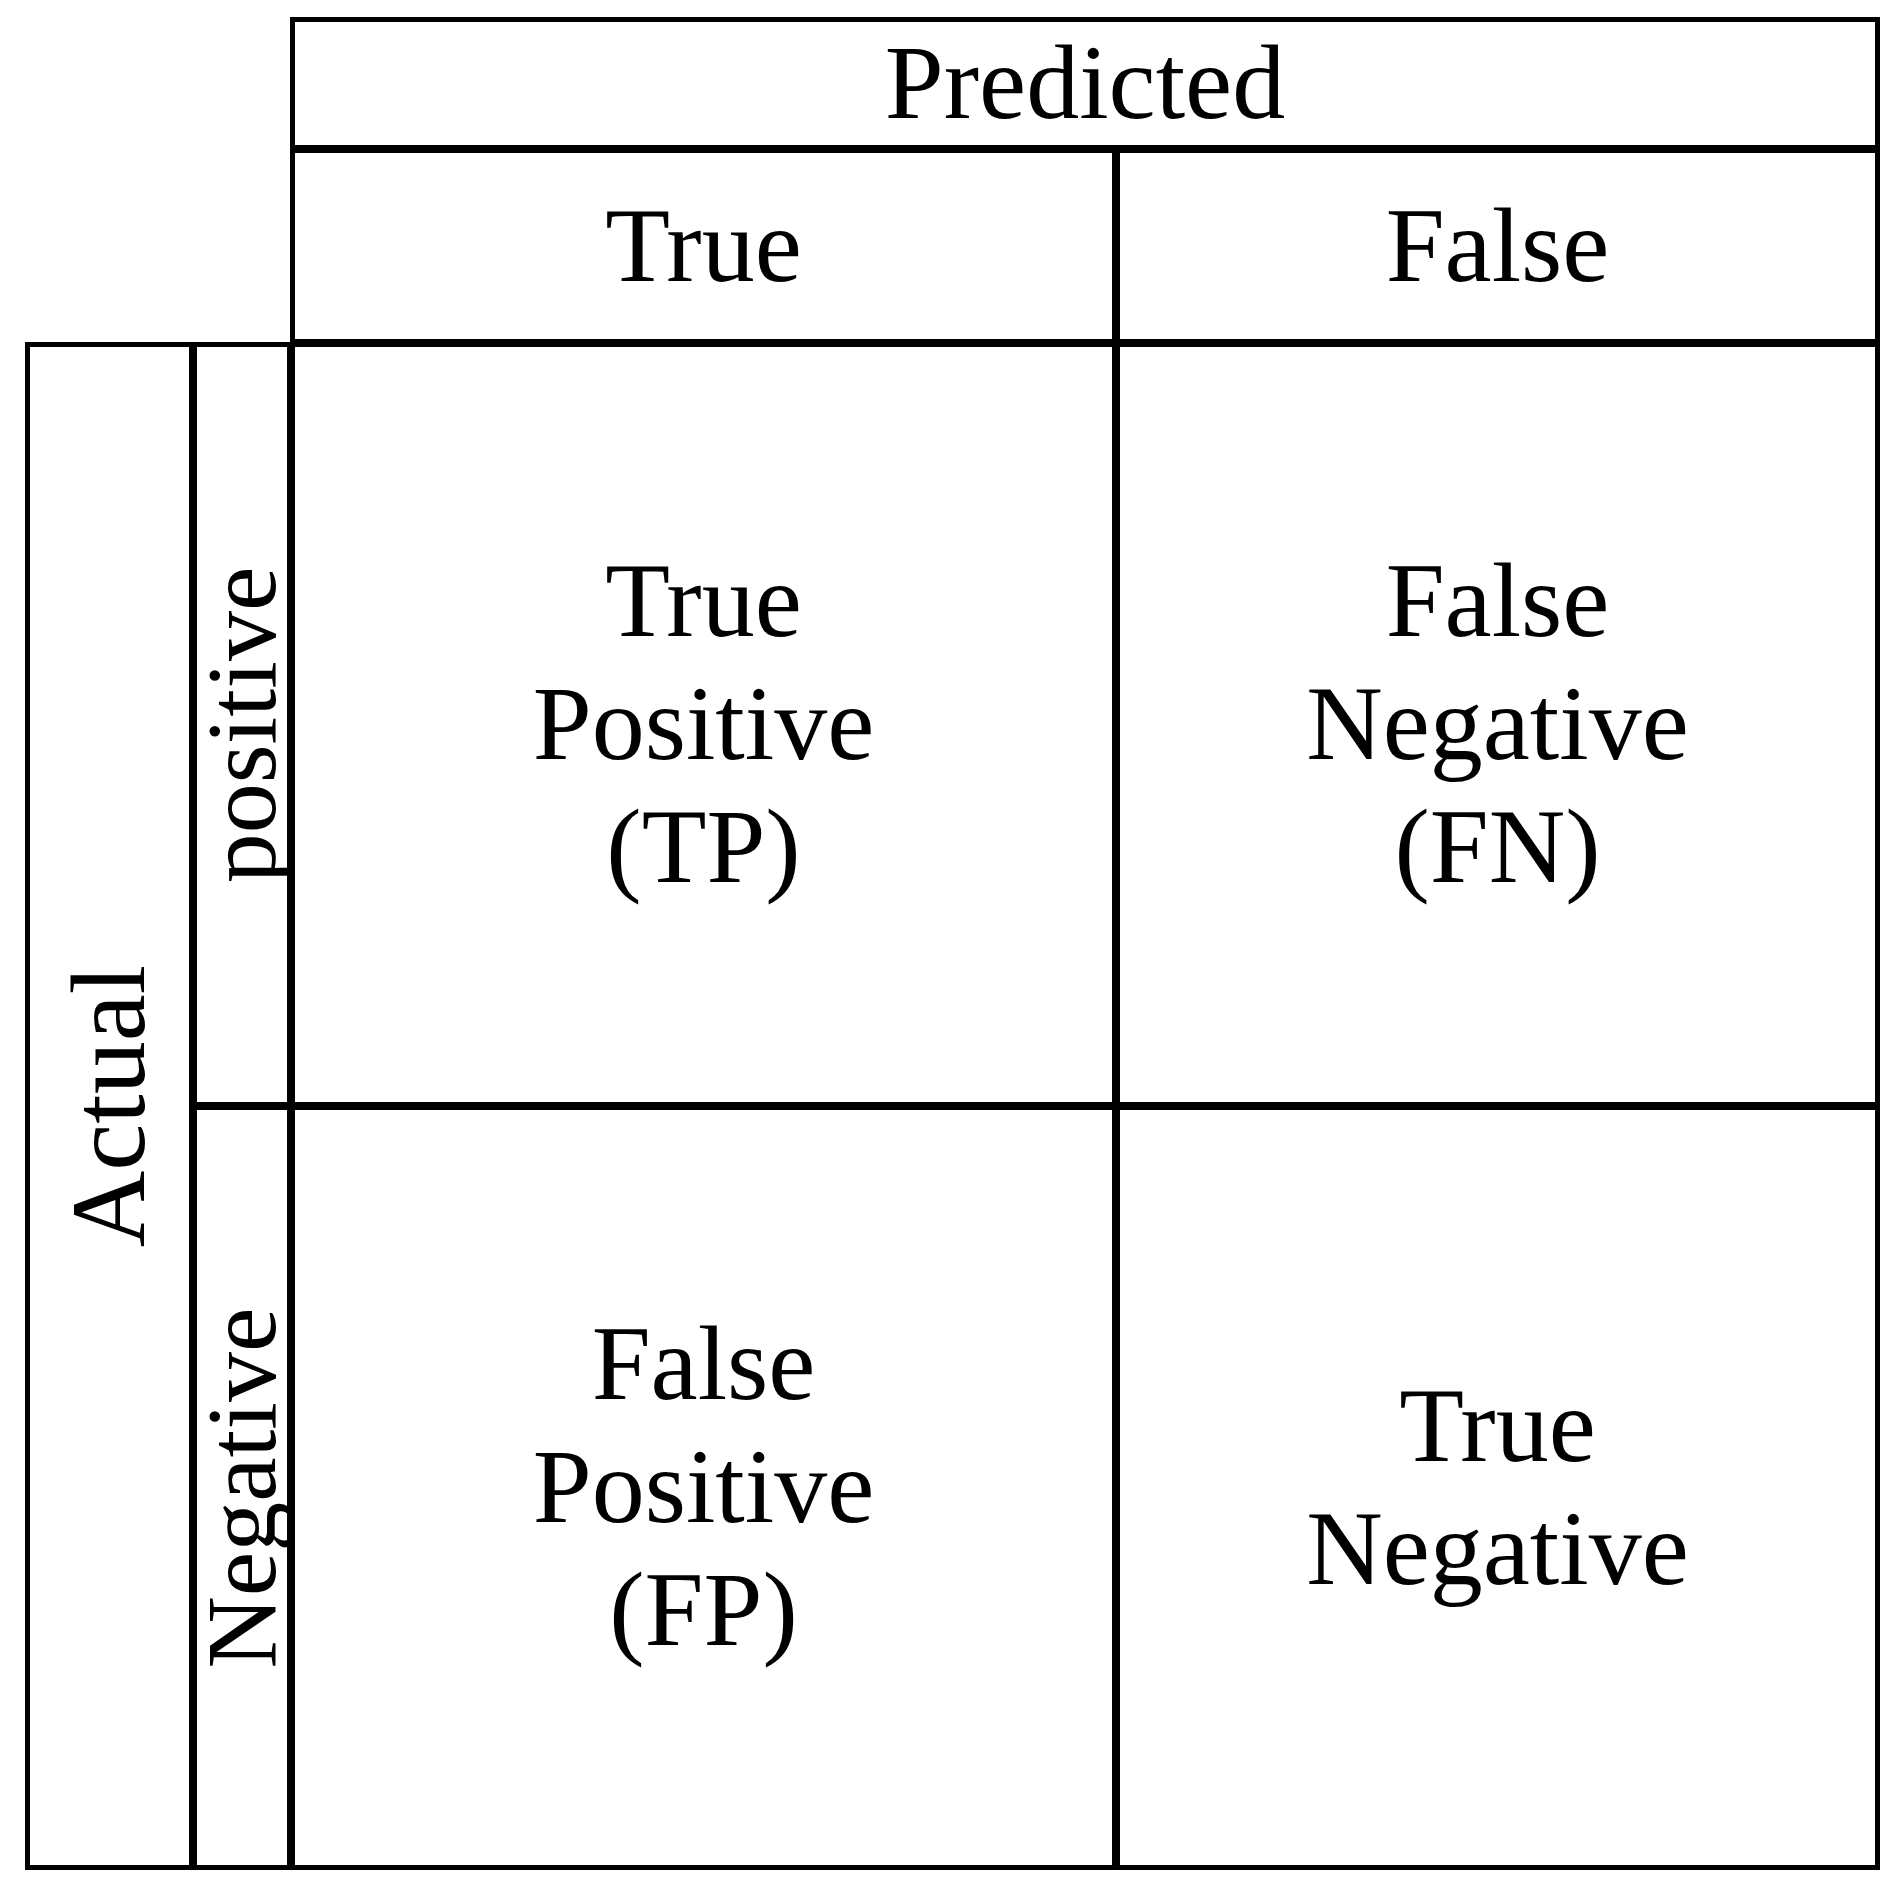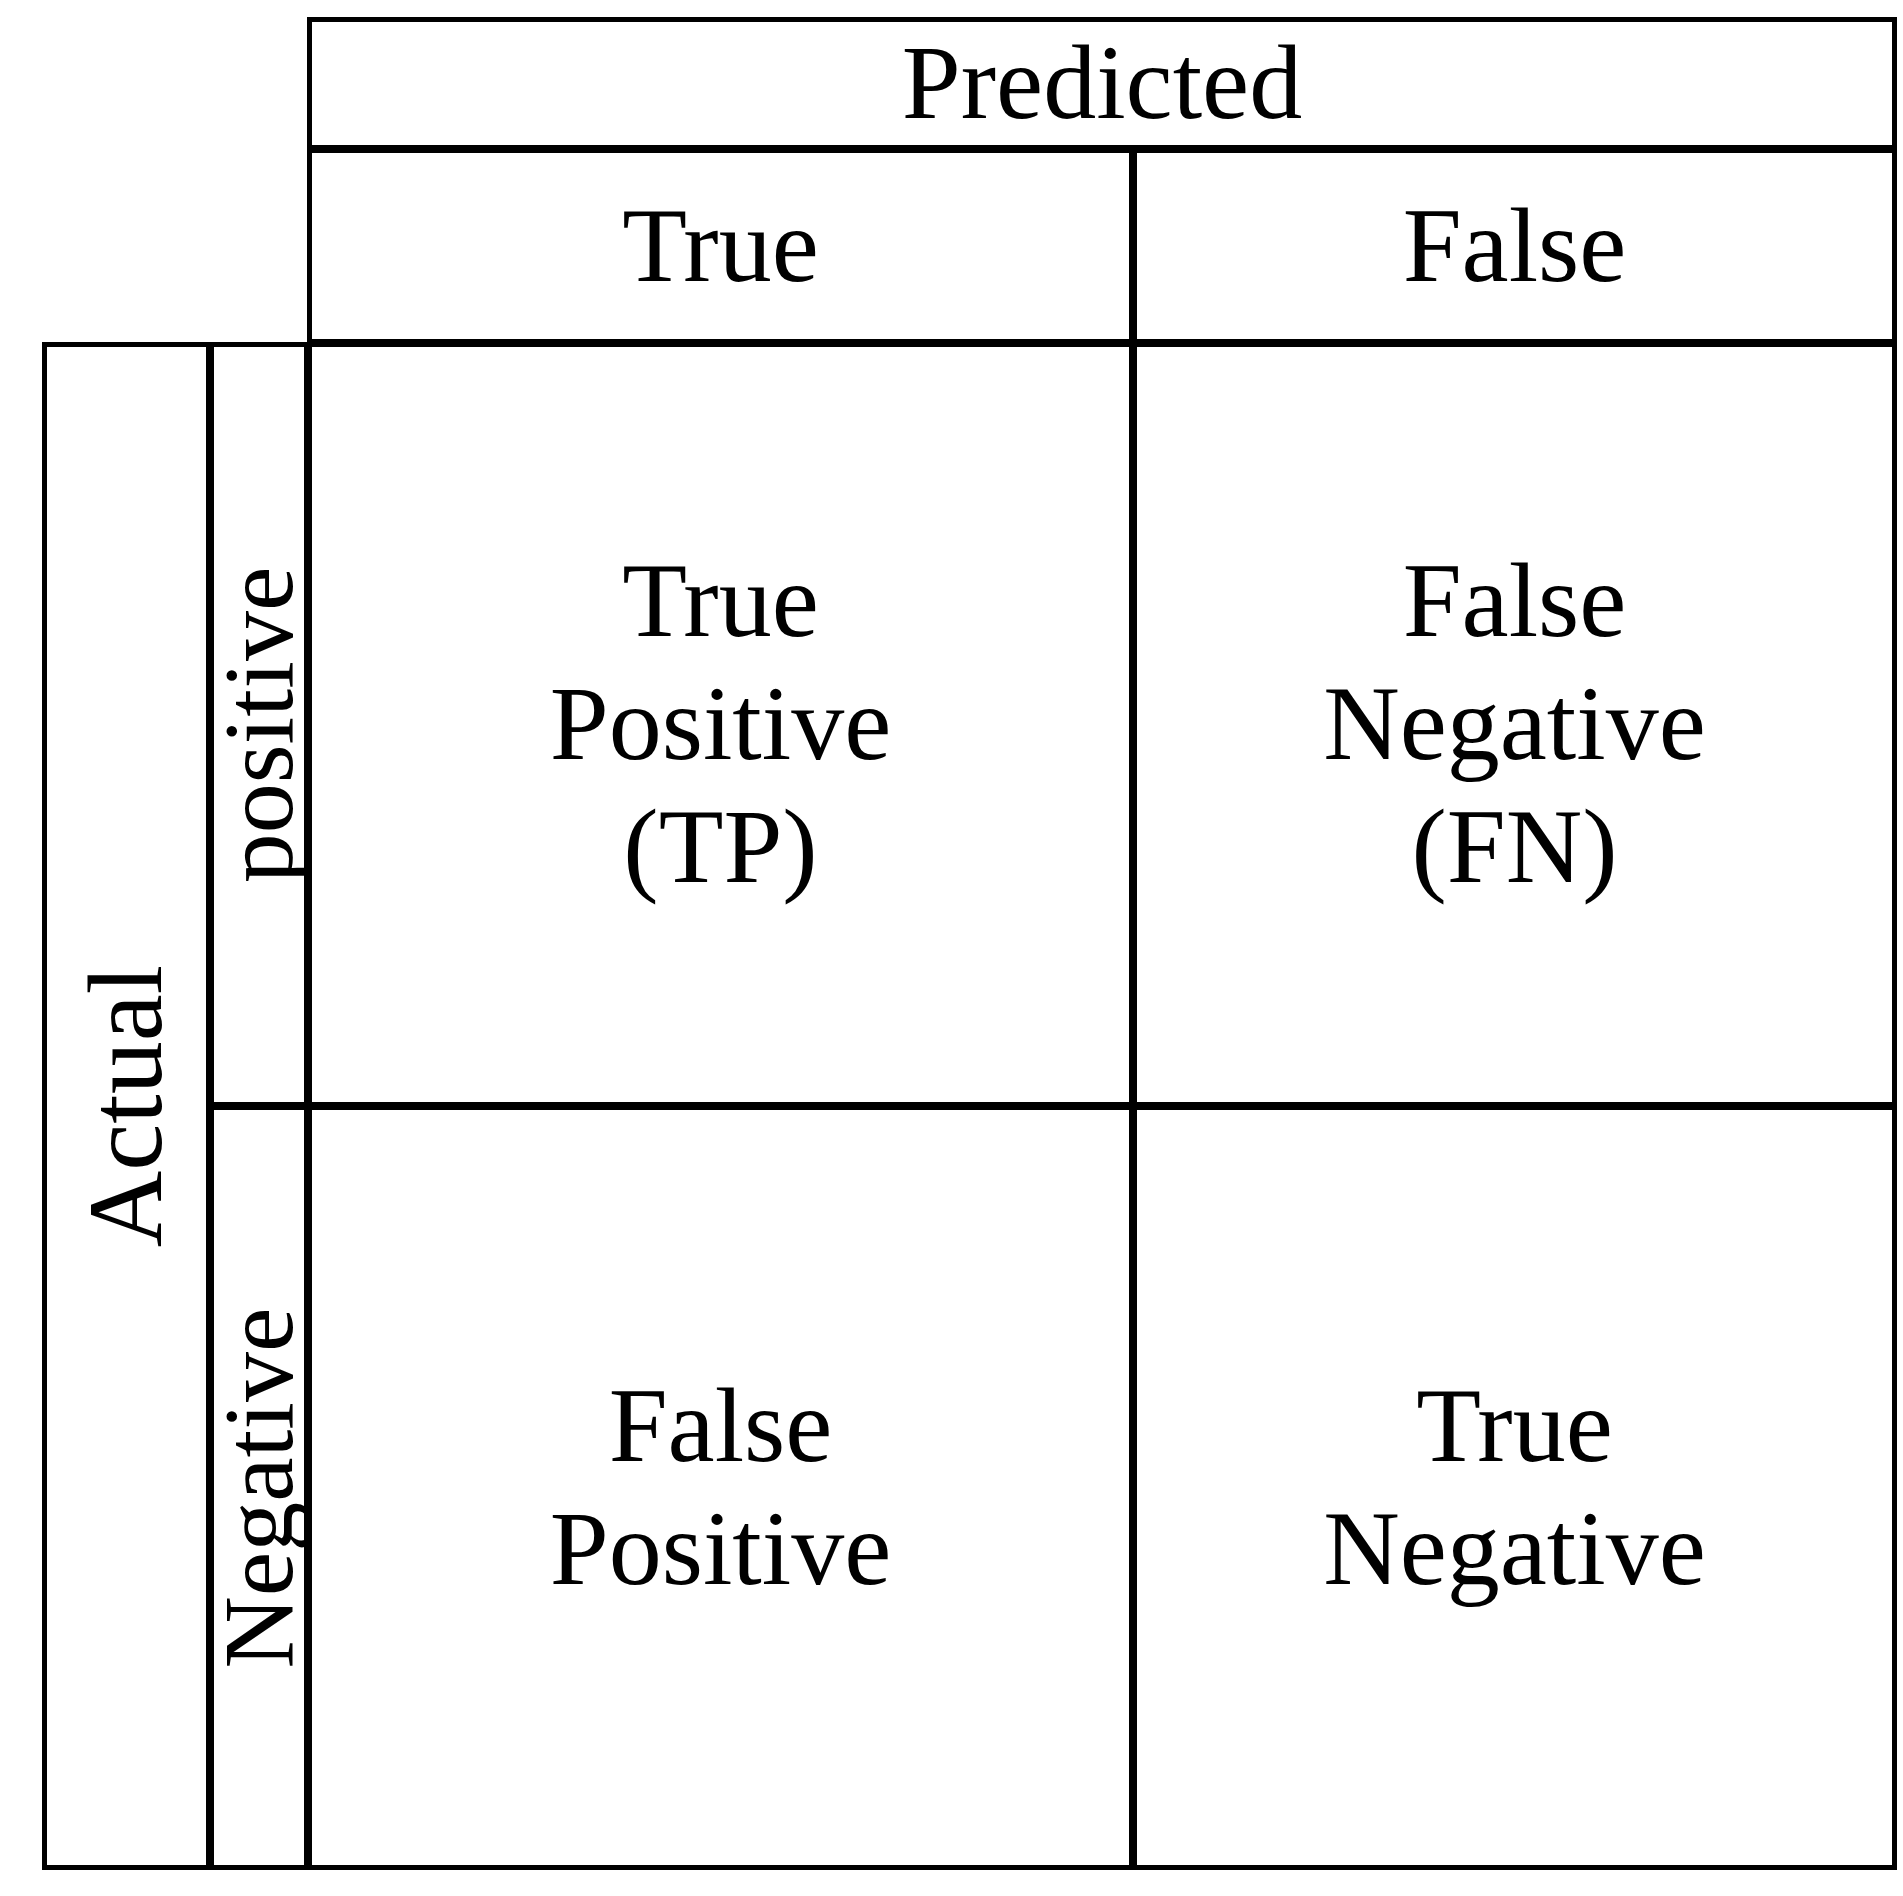--- a/index.html
+++ b/index.html
@@ -25,21 +25,20 @@
   .box {
     position: absolute;
     box-sizing: border-box;
     border: 5px solid #000;
     background: #fff;
     display: flex;
     align-items: center;
     justify-content: center;
     text-align: center;
     line-height: 1.16;
-    margin-left: 17px;
   }
 
   
   #predicted-header {
     left: 290px;
     top: 17px;
     width: 1590px;
     height: 133px;
     font-size: 106px;
   }
@@ -141,20 +140,21 @@
 
   <div class="box quad" id="cell-fn">
     <span class="line">False</span>
     <span class="line">Negative</span>
     <span class="line">(FN)</span>
   </div>
 
   <div class="box quad" id="cell-fp">
     <span class="line">False</span>
     <span class="line">Positive</span>
+    <span class="line">(FP)</span>
   </div>
 
   <div class="box quad" id="cell-tn">
     <span class="line">True</span>
     <span class="line">Negative</span>
   </div>
 
 </div>
 
 </body></html>

